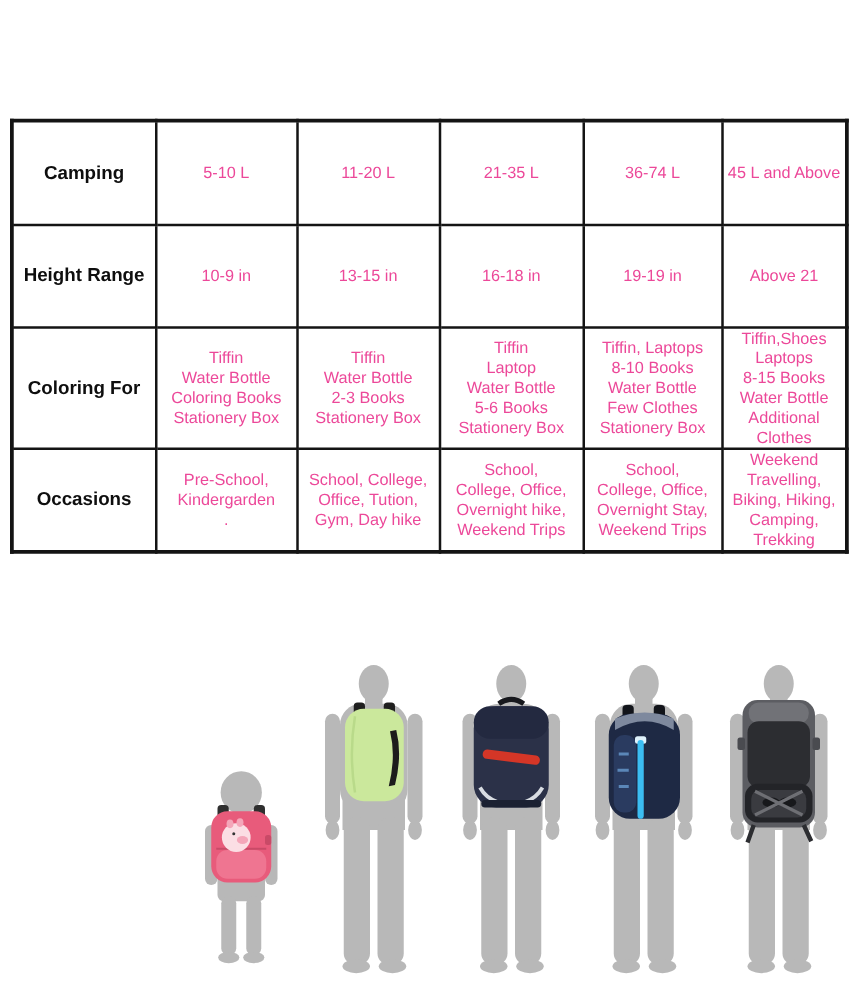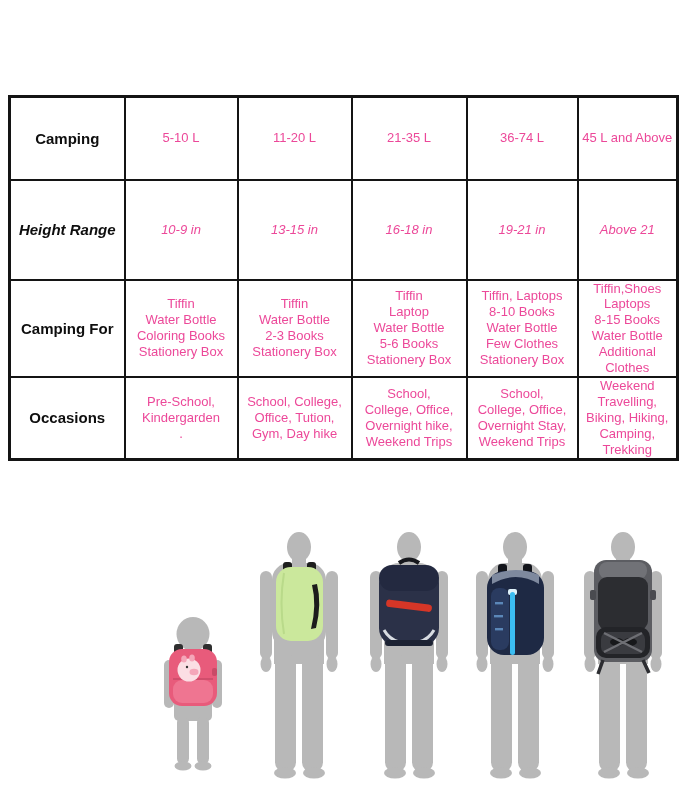--- a/index.html
+++ b/index.html
@@ -35,30 +35,30 @@
     </colgroup>
     <tbody>
     <tr style="height:83px;">
       <td class="lbl">Camping</td>
       <td class="val">5-10 L</td>
       <td class="val">11-20 L</td>
       <td class="val">21-35 L</td>
       <td class="val">36-74 L</td>
       <td class="val">45 L and Above</td>
     </tr>
-    <tr style="height:100px;font-style:italic;">
+    <tr style="height:82px;">
       <td class="lbl">Height Range</td>
       <td class="val">10-9 in</td>
       <td class="val">13-15 in</td>
       <td class="val">16-18 in</td>
-      <td class="val">19-21 in</td>
+      <td class="val">19-19 in</td>
       <td class="val">Above 21</td>
     </tr>
     <tr style="height:82px;">
-      <td class="lbl">Camping For</td>
+      <td class="lbl">Coloring For</td>
       <td class="val">Tiffin
 Water Bottle
 Coloring Books
 Stationery Box</td>
       <td class="val">Tiffin
 Water Bottle
 2-3 Books
 Stationery Box</td>
       <td class="val">Tiffin
 Laptop

